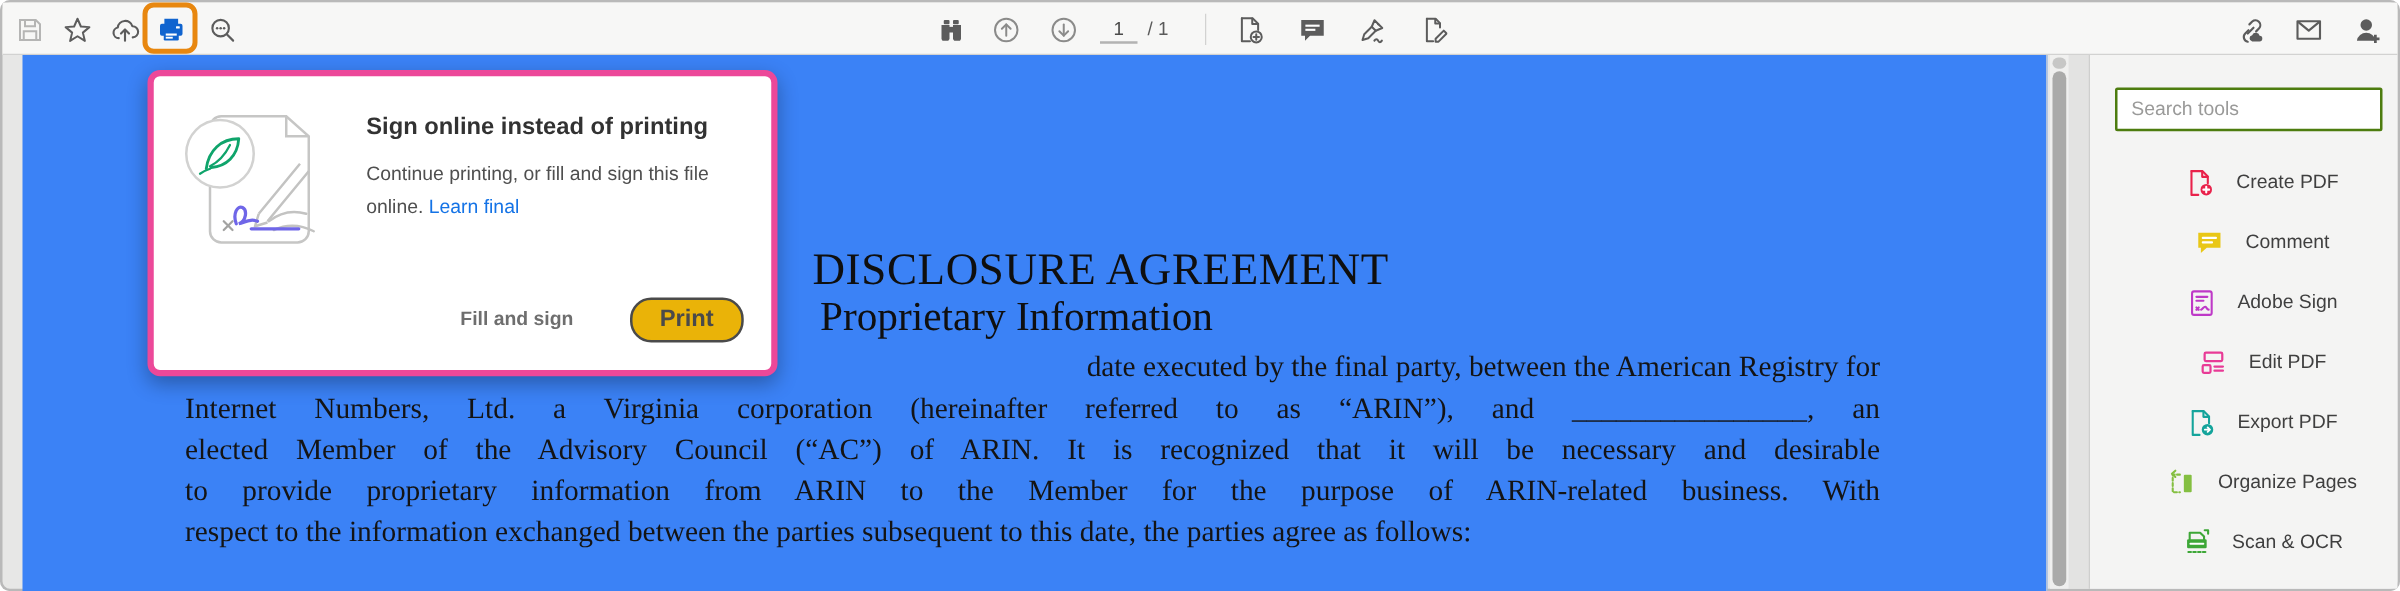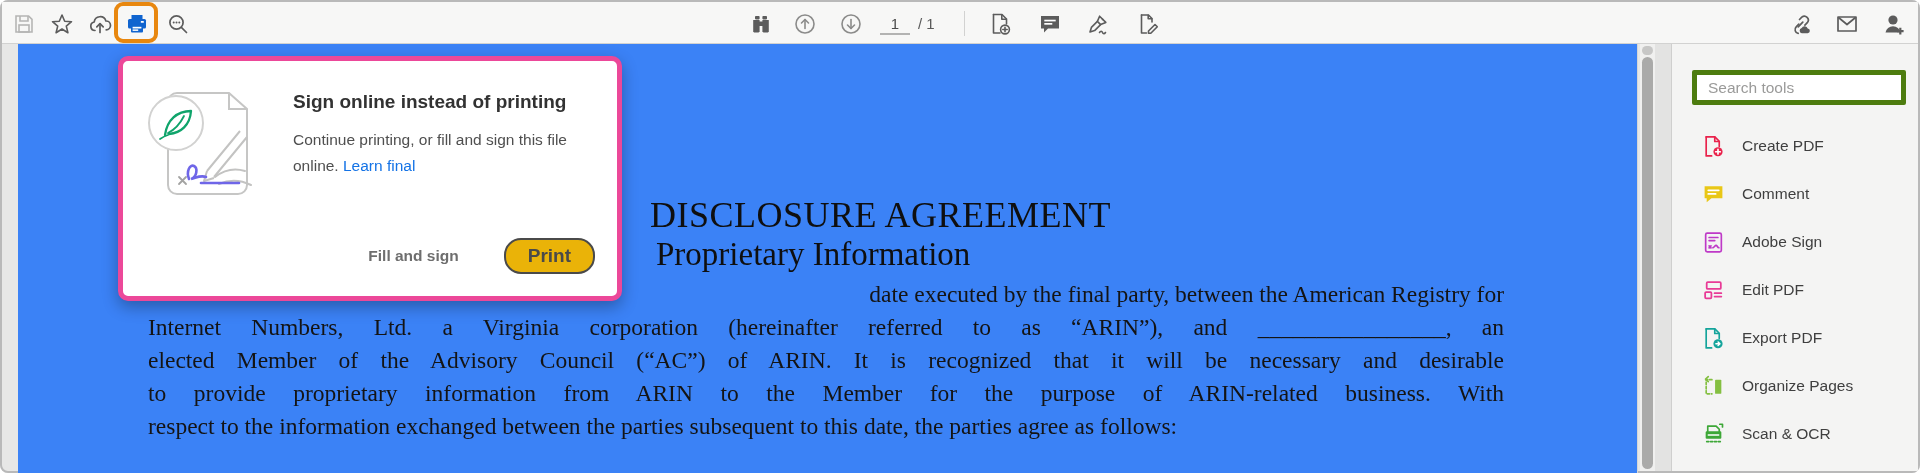--- a/index.html
+++ b/index.html
@@ -42,25 +42,25 @@
                 border-radius:5px; background:#c7c7c6; }
   .scroll-thumb { position:absolute; left:2px; top:13px; width:11px; bottom:2px;
                   border-radius:6px; background:#aaaaa9; cursor:pointer; }
   .gutter { position:absolute; left:1655px; top:44px; width:17px; bottom:2px;
             background:#e3e3e2; border-right:1px solid #cfcfce; z-index:2; }
 
   
   .sidebar { position:absolute; left:1672px; top:44px; right:2px; bottom:2px;
              background:#f4f4f3; z-index:2; }
   .search-tools { position:absolute; left:20px; top:26px; width:214px; height:35px;
-                  border:5px solid #4d7c0f; border-radius:2px; background:#fff;
+                  border:2px solid #4d7c0f; border-radius:2px; background:#fff;
                   font-size:15.5px; color:#4b4b4b; padding:0 11px; outline:none; }
   .search-tools::placeholder { color:#9a9a99; }
   .tool-row { position:absolute; left:0; width:100%; height:48px; display:flex;
-              align-items:center; padding-left:30px; cursor:pointer; }
+              align-items:center; padding-left:30px; cursor:pointer;justify-content:center; }
   .tool-row svg { width:23px; height:23px; flex:0 0 23px; }
   .tool-label { margin-left:17px; font-size:15.5px; color:#3f3f3f; }
 
   
   .popup { position:absolute; left:118px; top:56px; width:504px; height:245px;
            background:#ffffff; border:5px solid #ec4899; border-radius:10px;
            box-shadow:0 6px 16px rgba(0,0,0,0.3); z-index:40; }
   .popup-illust { position:absolute; left:20px; top:22px; }
   .popup-title { position:absolute; left:170px; top:30px; font-size:19px;
                  font-weight:bold; color:#323232; }

